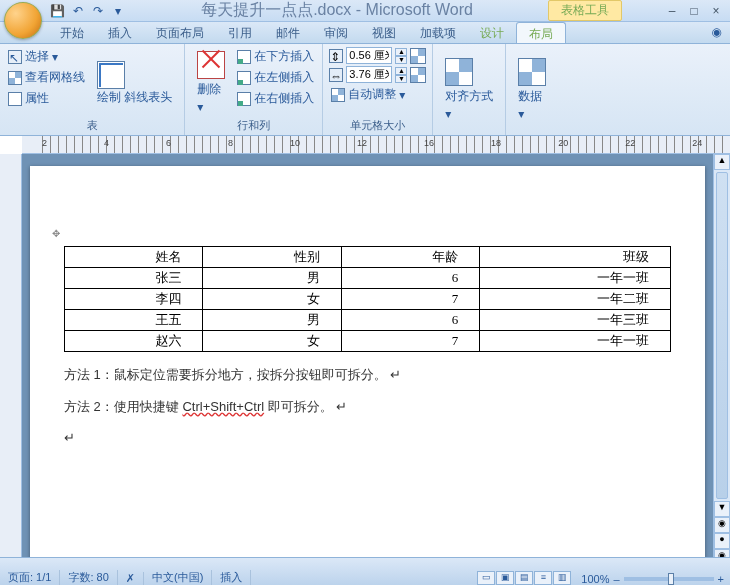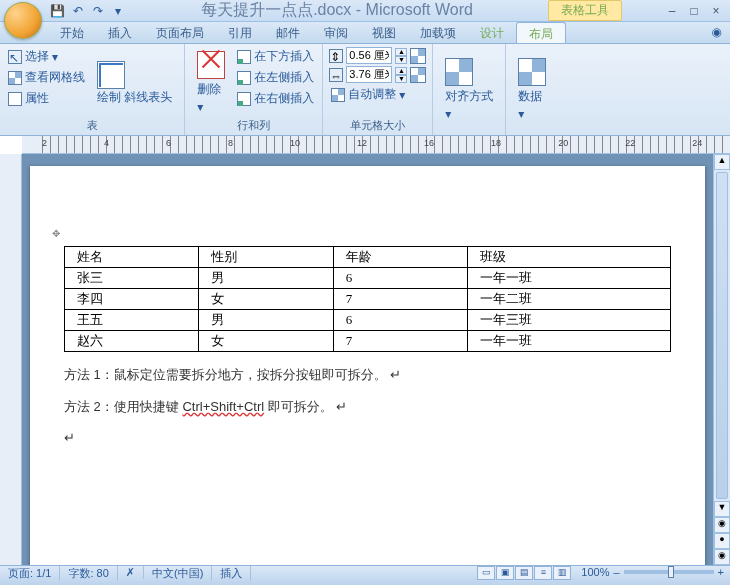--- a/index.html
+++ b/index.html
@@ -40,27 +40,27 @@
 .spin-btns{display:flex;flex-direction:column;}
 .spin-btns span{width:12px;height:8px;border:1px solid #8fb3d9;font-size:7px;line-height:6px;text-align:center;background:#eaf1fa;cursor:pointer;}
 .ruler-h{height:18px;background:#e8eef7;border-bottom:1px solid #9fbfe3;position:relative;margin-left:22px;}
 .ruler-h .marks{position:absolute;top:0;left:20px;right:0;height:100%;background:repeating-linear-gradient(90deg,#888 0 1px,transparent 1px 8px);}
 .ruler-h .nums{position:absolute;top:2px;left:20px;display:flex;gap:57px;font-size:9px;color:#444;}
 .workspace{position:absolute;top:154px;bottom:20px;left:0;right:0;display:flex;}
 .ruler-v{width:22px;background:#e8eef7;border-right:1px solid #9fbfe3;}
 .doc-scroll{flex:1;background:#6f92b5;overflow:auto;position:relative;}
 .page{background:#fff;margin:12px 8px;min-height:480px;padding:80px 34px 20px;box-shadow:0 1px 4px rgba(0,0,0,.4);position:relative;}
 .word-table{border-collapse:collapse;width:100%;}
-.word-table td{border:1px solid #000;text-align:left;padding:1px 12px;font-size:13px;font-family:SimSun;margin-top:44px;}
+.word-table td{border:1px solid #000;text-align:right;padding:1px 21px;font-size:13px;font-family:SimSun;margin-top:44px;}
 .para{font-size:13px;font-family:SimSun;margin-top:14px;color:#333;}
 .redline{text-decoration:underline wavy #d33;}
 .vscroll{width:17px;background:#dbe8f7;border-left:1px solid #9fbfe3;display:flex;flex-direction:column;}
 .vscroll .sbtn{height:16px;border:1px solid #9fbfe3;background:#eaf1fa;text-align:center;font-size:9px;cursor:pointer;}
 .vscroll .thumb{flex:1;margin:2px;background:linear-gradient(#cfe0f2,#b8d0e9);border:1px solid #9fbfe3;border-radius:2px;}
-.statusbar{position:absolute;bottom:0;left:0;right:0;height:20px;background:linear-gradient(#dbe8f7,#bcd3ec);display:flex;align-items:flex-start;font-size:11px;color:#2a5a9a;border-top:1px solid #8fb3d9;}
+.statusbar{position:absolute;bottom:0;left:0;right:0;height:28px;background:linear-gradient(#dbe8f7,#bcd3ec);display:flex;align-items:flex-end;font-size:11px;color:#2a5a9a;border-top:1px solid #8fb3d9;}
 .statusbar .cell{padding:0 8px;border-right:1px solid #a9c2dd;}
 .view-btns{margin-left:auto;display:flex;gap:1px;padding-right:4px;}
 .view-btns span{width:18px;height:14px;border:1px solid #8fb3d9;background:#eaf1fa;cursor:pointer;font-size:9px;text-align:center;}
 .zoom{display:flex;align-items:center;gap:4px;padding:0 6px;}
 .zoom .track{width:90px;height:4px;background:#9fbfe3;position:relative;}
 .zoom .knob{position:absolute;left:44px;top:-4px;width:6px;height:12px;background:#eaf1fa;border:1px solid #5a7fa8;}
 .corner-mark{position:absolute;font-size:10px;color:#888;}
 </style>
 </head>
 <body>

